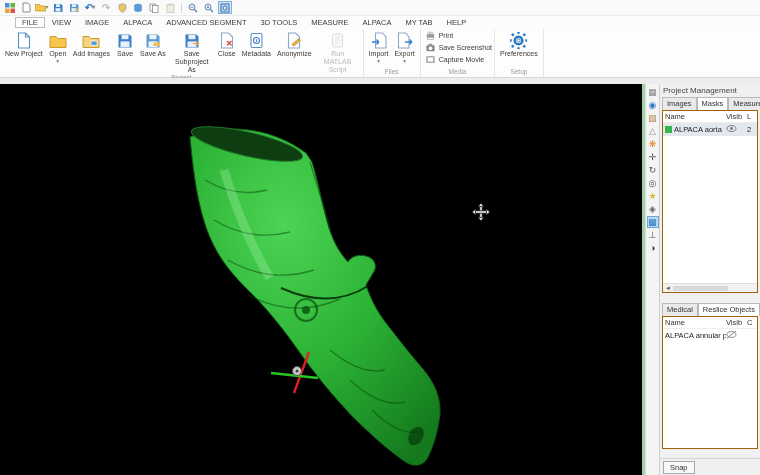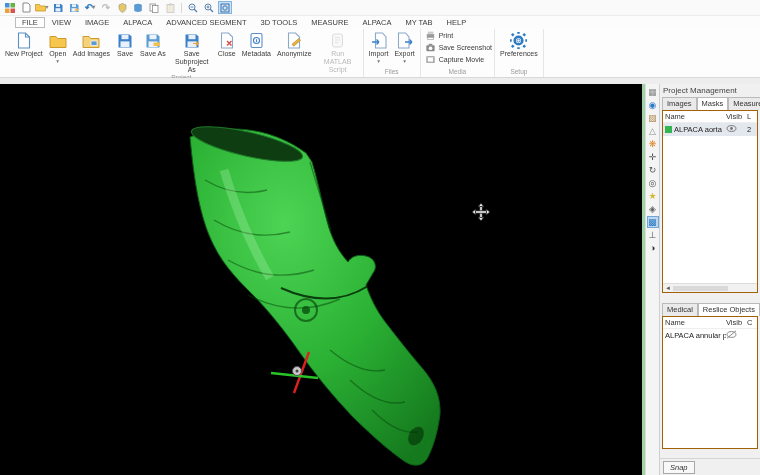--- a/index.html
+++ b/index.html
@@ -82,21 +82,21 @@
   .swatch { width:7px; height:7px; margin-left:2px; flex:0 0 7px; }
   .listfill { flex:1; background:#fff; }
   .hscroll { height:9px; background:#f1f1f1; border-top:1px solid #ddd; display:flex;
     align-items:center; flex:0 0 9px; }
   .arrow-btn { font-size:6px; color:#555; padding:0 2px; }
   .hthumb { height:5px; background:#d9d9d9; width:55px; }
   .gap1 { height:10px; } .gap2 { flex:1; }
   .snap-row { height:17px; display:flex; align-items:center; padding-left:3px;
     border-top:1px solid #d5d5d5; }
   .snap-btn { border:1px solid #a8a8a8; background:#f8f8f8; font-size:7.5px;
-    padding:1px 6px; color:#333;font-style:italic; }
+    padding:1px 6px; color:#333; }
 </style>
 </head>
 <body>
 
 <div class="app">
 
   <div class="titlebar">
     <div class="qat">
       <span class="qicon">
         <svg width="10" height="10">

